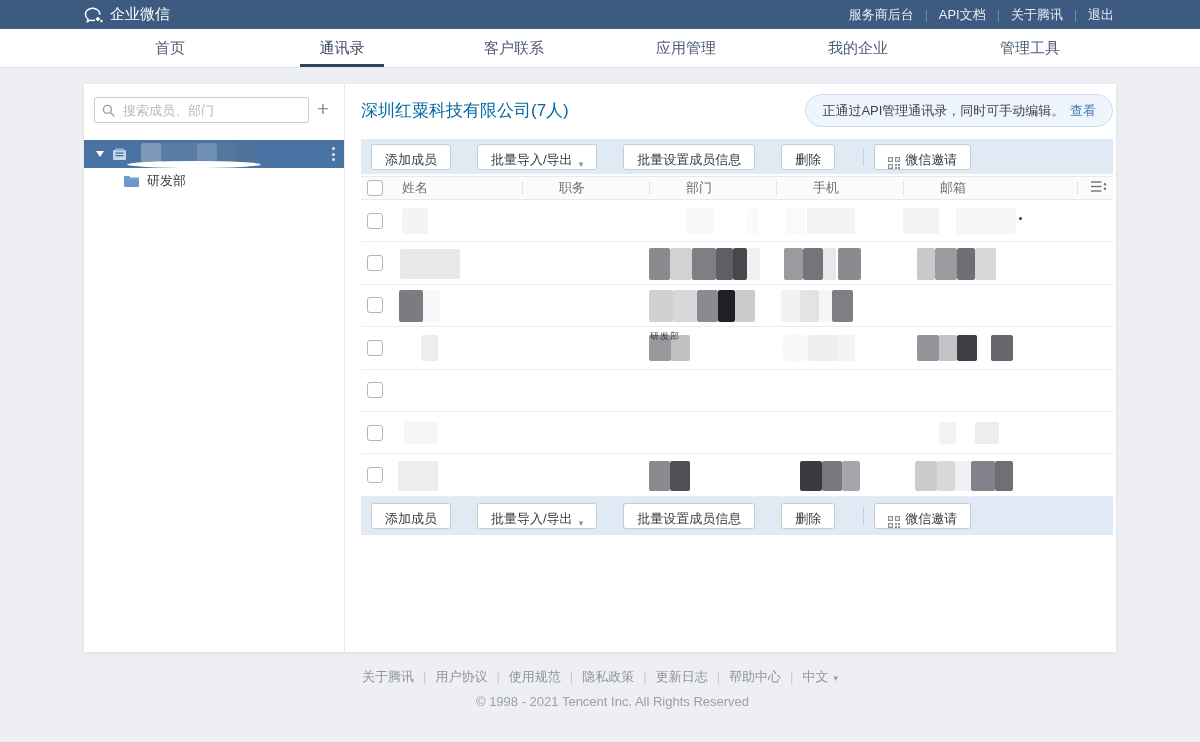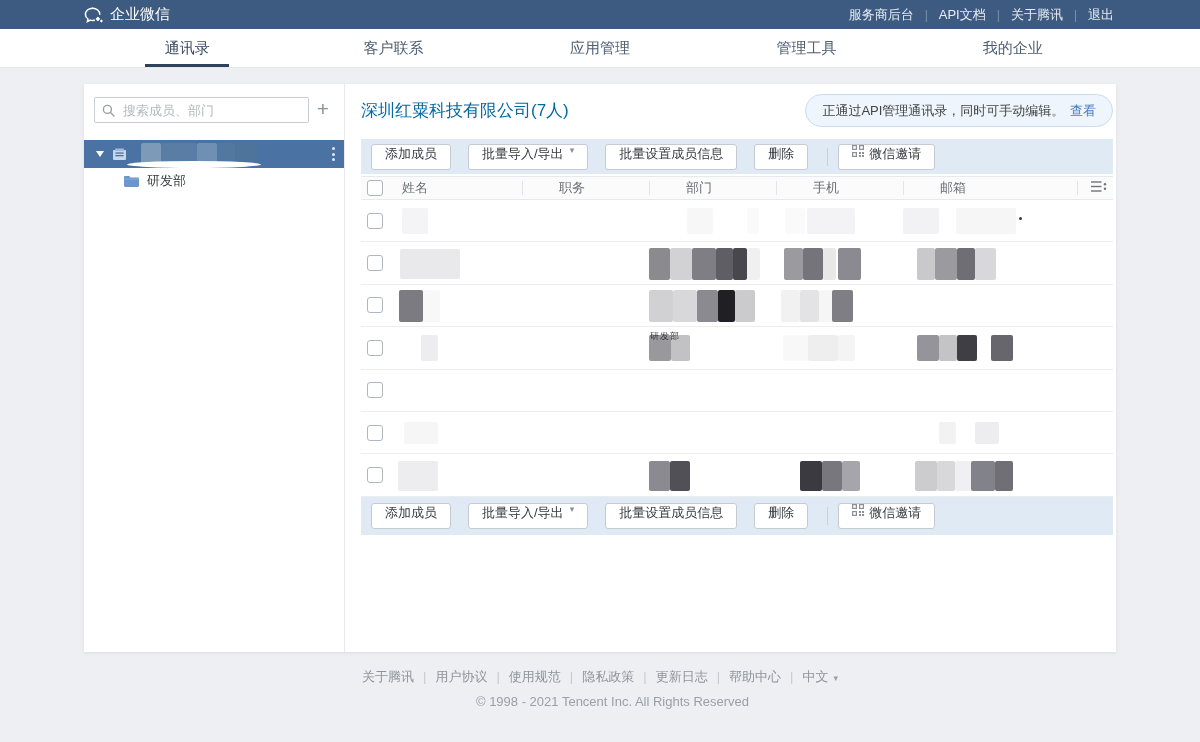--- a/index.html
+++ b/index.html
@@ -54,21 +54,21 @@
   
   .main{flex:1;box-sizing:border-box;padding:0 15px 0 16px;position:relative;}
   .main-header{padding-top:10px;height:33px;display:flex;align-items:center;justify-content:space-between;}
   .title{font-size:17px;color:#0369a1;}
   .banner{height:31px;line-height:31px;border:1px solid #c9dcf0;background:#eef5fc;border-radius:17px;
     padding:0 16px;font-size:13px;color:#444;white-space:nowrap;}
   .banner-link{color:#4a7db8;cursor:pointer;margin-left:2px;text-decoration:none;}
   .toolbar-strip{background:#e0eaf4;height:35px;display:flex;align-items:center;padding-left:10px;margin-top:12px;}
   .toolbar-strip.bottom{height:38px;margin-top:0;}
   .btn{height:26px;border:1px solid #c6cbd2;background:#fff;border-radius:3px;padding:0 13px;
-    font-size:13px;color:#343a40;margin-right:17px;display:inline-flex;align-items:flex-start;cursor:pointer;
+    font-size:13px;color:#343a40;margin-right:26px;display:inline-flex;align-items:flex-end;cursor:pointer;
     box-sizing:border-box;white-space:nowrap;}
   .btn .caret{font-size:9px;color:#8a9096;margin-left:6px;}
   .btn .qr{display:inline-flex;margin-right:5px;}
   .tb-div{width:1px;height:18px;background:#c3d2e1;margin:0 10px 0 2px;}
   
   .thead{height:24px;margin-top:2px;background:#fbfbfc;border-top:1px solid #e7e9ec;border-bottom:1px solid #e7e9ec;
     display:flex;align-items:center;font-size:13px;color:#696e75;box-sizing:border-box;}
   .th{padding-left:8px;box-sizing:border-box;height:14px;line-height:14px;}
   .th.sep{border-left:1px solid #e2e4e8;padding-left:36px;}
   .cb-cell{width:33px;display:flex;align-items:center;padding-left:6px;box-sizing:border-box;}
@@ -110,25 +110,26 @@
       <span class="tb-link">API文档</span>
       <span class="tb-sep">|</span>
       <span class="tb-link">关于腾讯</span>
       <span class="tb-sep">|</span>
       <span class="tb-link">退出</span>
     </div>
 </div>
 
 <div class="nav">
   <div class="nav-inner">
+      <div class="tab">首页</div>
       <div class="tab active">通讯录</div>
       <div class="tab">客户联系</div>
       <div class="tab">应用管理</div>
+      <div class="tab">我的企业</div>
       <div class="tab">管理工具</div>
-      <div class="tab">我的企业</div>
     </div>
 </div>
 
 <div class="card">
 
   <div class="sidebar">
     <div class="search-row">
       <div class="search-box">
         <span class="mag">
           <svg width="13" height="13" viewBox="0 0 13 13">

